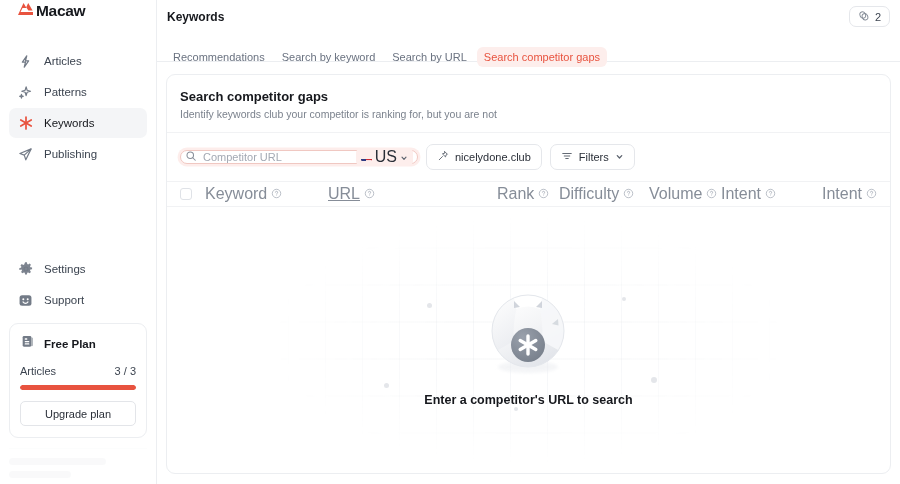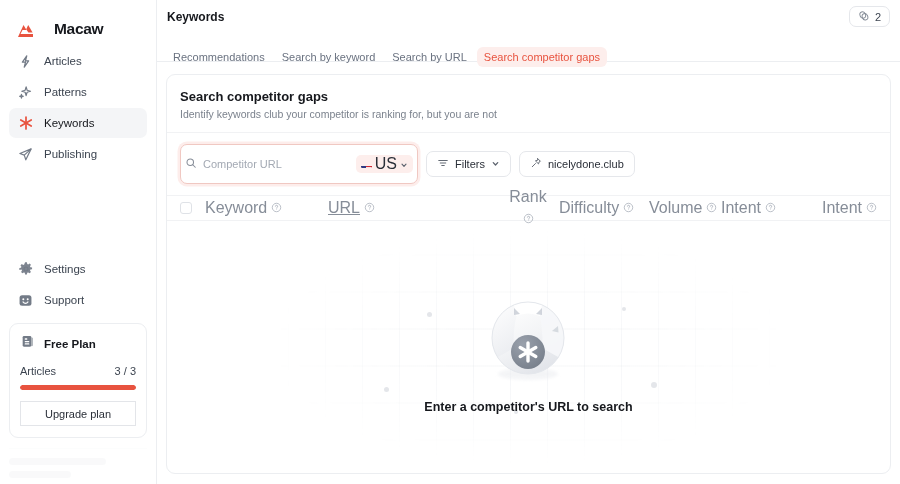--- a/index.html
+++ b/index.html
@@ -14,21 +14,21 @@
 
   
   .sidebar {
     width: 157px; height: 484px;
     background: #ffffff;
     border-right: 1px solid #eceef1;
     display: flex; flex-direction: column;
     padding: 0 9px;
     position: relative;
   }
-  .brand { display: flex; align-items: flex-end; gap: 20px; height: 36px; padding-left: 8px; margin-top: 2px; }
+  .brand { display: flex; align-items: flex-start; gap: 2px; height: 36px; padding-left: 8px; margin-top: 2px; }
   .brand-mark { width: 17px; height: 14px; position: relative; }
   .brand-name { font-size: 15.5px; font-weight: 700; letter-spacing: -0.3px; color: #16181d; }
 
   .nav { margin-top: 8px; display: flex; flex-direction: column; gap: 1px; }
   .nav-item {
     display: flex; align-items: center; gap: 10px;
     height: 30px; padding: 0 8px;
     border-radius: 7px;
     font-size: 11.5px; color: #3c4450; font-weight: 400;
     cursor: pointer;
@@ -49,21 +49,21 @@
   }
   .plan-head { display:flex; align-items:center; gap:8px; }
   .plan-title { font-size: 11.5px; font-weight: 700; color: #16181d; }
   .plan-row { display:flex; justify-content: space-between; align-items:center; margin-top: 11px; }
   .plan-label { font-size: 11px; color: #3c4450; }
   .plan-count { font-size: 11px; color: #3c4450; }
   .progress-track { height: 5px; border-radius: 4px; background: #eceef1; margin-top: 8px; overflow: hidden; }
   .progress-fill { height: 100%; border-radius: 4px; background: #e8533f; }
   .upgrade-btn {
     margin-top: 11px; width: 100%; height: 25px;
-    border: 1px solid #e3e5e9; border-radius: 0;
+    border: 1px solid #e3e5e9; border-radius: 5px;
     background: #fff; font-size: 11px; color: #2a2f38;
     font-family: inherit; cursor: pointer;
   }
 
   .sidebar-footer-partial {
     border-top: 1px solid #eceef1;
     padding-top: 9px;
     opacity: 0.10;
   }
   .ghost-line { height: 7px; border-radius: 4px; background: #c8ccd4; margin-bottom: 6px; }
@@ -91,21 +91,21 @@
   .card {
     border: 1px solid #eceef1; border-radius: 9px; background: #fff;
     height: 100%; display:flex; flex-direction: column; overflow: hidden;
   }
   .card-head { padding: 14px 13px 12px 13px; border-bottom: 1px solid #f1f2f4; }
   .card-title { font-size: 13px; font-weight: 700; color: #16181d; }
   .card-sub { font-size: 10.5px; color: #7b828d; margin-top: 4px; }
 
   .toolbar { display:flex; align-items:center; gap: 8px; padding: 11px 13px; }
   .search-wrap {
-    flex: 0 0 238px; height: 40px;
+    flex: 0 0 238px; height: 14px;
     border: 1px solid #f0c8c2; border-radius: 7px;
     box-shadow: 0 0 0 2.5px rgba(232,83,63,0.10);
     display:flex; align-items:center; gap:6px; padding: 0 4px 0 4px;
     background: #fff;
   }
   .search-input {
     flex: 1 1 auto; border: none; outline: none; background: transparent;
     font-size: 11px; color: #2a2f38; font-family: inherit; min-width: 0;
   }
   .search-input::placeholder { color: #a3a9b3; }
@@ -129,21 +129,21 @@
     height: 26px; border-top: 1px solid #f1f2f4; border-bottom: 1px solid #f1f2f4;
     padding: 0 13px; font-size: 16px; color: #868d98;
   }
   .th { display:flex; align-items:center; gap:4px; }
   .checkbox {
     width: 12px; height: 12px; border: 1px solid #dfe2e7; border-radius: 3px; background:#fff; flex:none; cursor:pointer;
   }
   .col-check { width: 25px; }
   .col-keyword { width: 123px; }
   .col-url { flex: 1 1 auto; text-decoration: underline; }
-  .col-rank { width: 62px; flex-direction: column; }
+  .col-rank { width: 62px; }
   .col-difficulty { width: 90px; }
   .col-volume { width: 72px; }
   .col-intent { width: 100px; }
   .col-trend { width: 56px; justify-content: flex-end; }
 
   .empty {
     flex: 1 1 auto; position: relative; display:flex; flex-direction: column;
     align-items:center; justify-content: center; overflow: hidden;
   }
   .grid-bg {
@@ -330,42 +330,42 @@
               <span>
                 <svg width="8" height="8" viewBox="0 0 12 12" fill="none" stroke="#5b626d" stroke-width="1.7" stroke-linecap="round" stroke-linejoin="round">
                   <polyline points="3,4.8 6,8 9,4.8"></polyline>
                 </svg>
               </span>
             </div>
           </div>
 
           <button class="pill-btn">
             <span>
+              <svg width="12" height="12" viewBox="0 0 24 24" fill="none" stroke="#5b626d" stroke-width="1.8" stroke-linecap="round" stroke-linejoin="round">
+                <path d="M15.5 3.2l5.3 5.3-2.6 1.3-1.2 4-6.1-6.1 4-1.2z"></path>
+                <line x1="10.9" y1="13.1" x2="4.5" y2="19.5"></line>
+              </svg>
+            </span>
+            <span>nicelydone.club</span>
+          </button>
+
+          <button class="pill-btn">
+            <span>
               <svg width="12" height="12" viewBox="0 0 24 24" fill="none" stroke="#5b626d" stroke-width="1.9" stroke-linecap="round">
                 <line x1="3.5" y1="7" x2="20.5" y2="7"></line>
                 <line x1="6.5" y1="12" x2="17.5" y2="12"></line>
                 <line x1="9.5" y1="17" x2="14.5" y2="17"></line>
               </svg>
             </span>
             <span>Filters</span>
             <span>
               <svg width="9" height="9" viewBox="0 0 12 12" fill="none" stroke="#5b626d" stroke-width="1.7" stroke-linecap="round" stroke-linejoin="round">
                 <polyline points="3,4.8 6,8 9,4.8"></polyline>
               </svg>
             </span>
-          </button>
-
-          <button class="pill-btn">
-            <span>
-              <svg width="12" height="12" viewBox="0 0 24 24" fill="none" stroke="#5b626d" stroke-width="1.8" stroke-linecap="round" stroke-linejoin="round">
-                <path d="M15.5 3.2l5.3 5.3-2.6 1.3-1.2 4-6.1-6.1 4-1.2z"></path>
-                <line x1="10.9" y1="13.1" x2="4.5" y2="19.5"></line>
-              </svg>
-            </span>
-            <span>nicelydone.club</span>
           </button>
 
         </div>
 
         <div class="table-head">
           <div class="th col-check">
             <span class="checkbox"></span>
           </div>
           <div class="th col-keyword">
             <span>Keyword</span>

